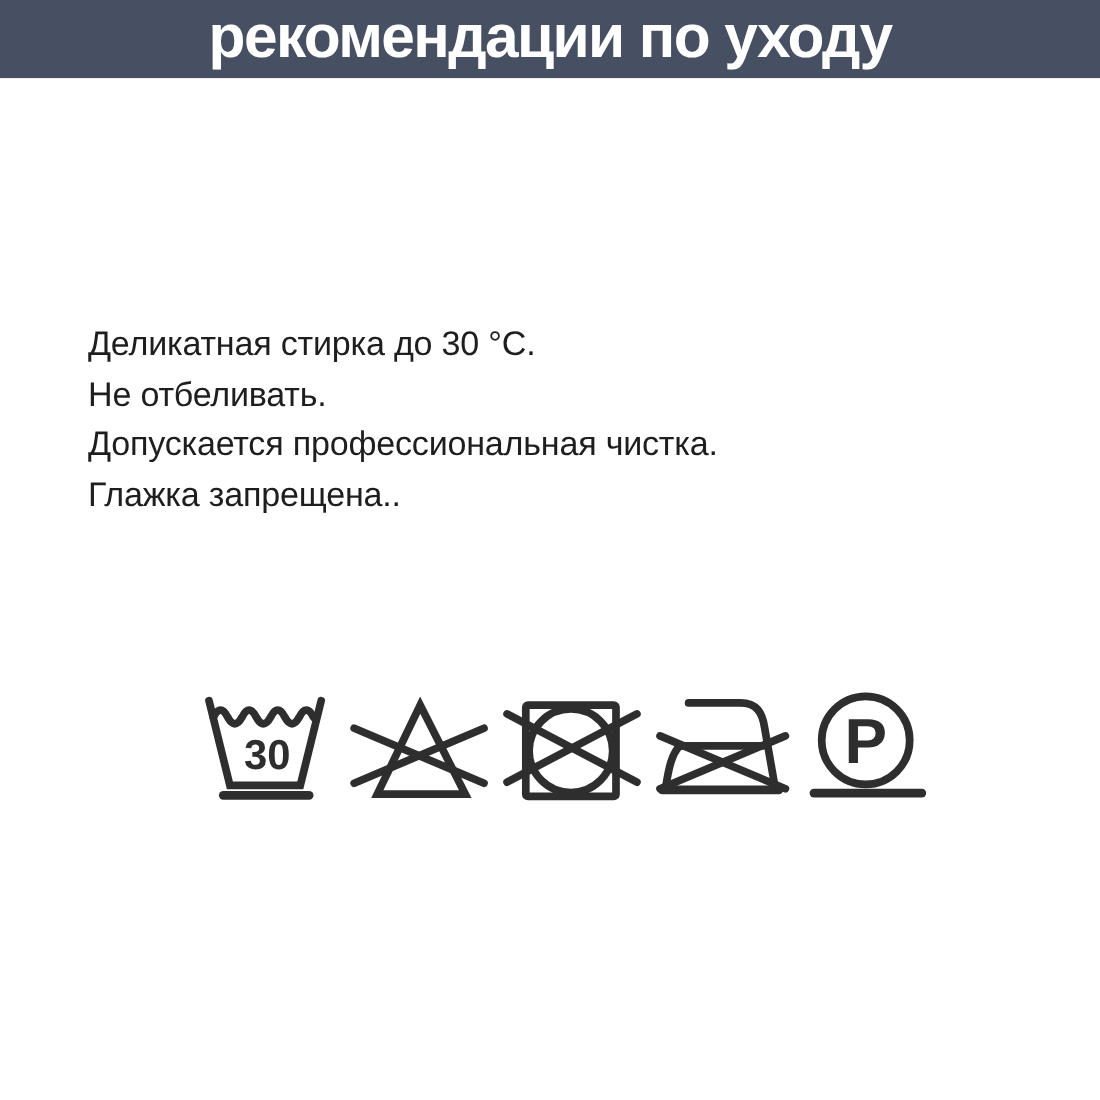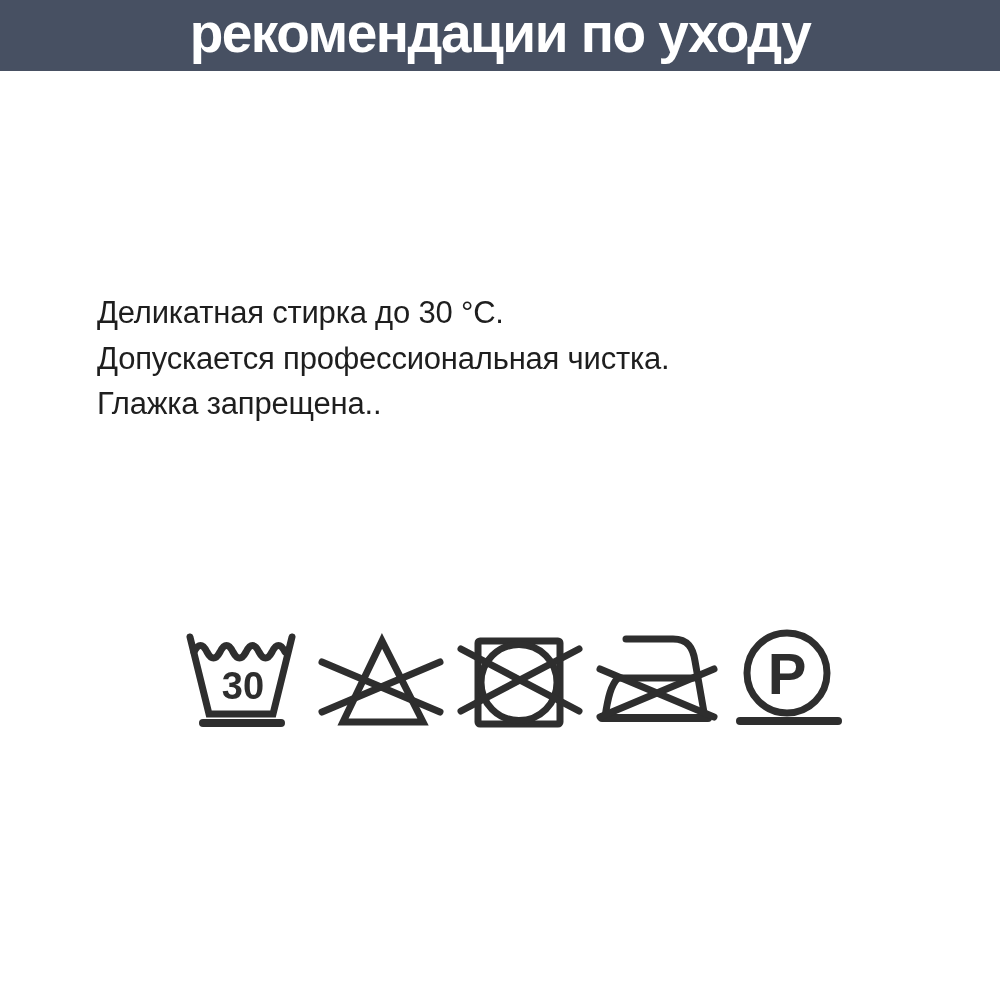--- a/index.html
+++ b/index.html
@@ -27,21 +27,20 @@
     white-space:nowrap;
     line-height:1;
     padding-bottom:4px;
   }
   .instructions{
     position:absolute;left:80px;top:290px;
     color:var(--ink,#1e1e1e);
     font-size:31px;
     line-height:45.5px;
     letter-spacing:-0.2px;
-    margin-left:17px;
   }
   .symbols{position:absolute;left:0;top:16px;width:892px;height:1000px;pointer-events:none;}
   .symbols svg{position:absolute;overflow:visible;}
   .s{
     stroke:var(--stroke,#2e2e2e);
     fill:none;
     stroke-width:7;
     stroke-linecap:round;
   }
   .s.thick{stroke-width:8;}
@@ -55,20 +54,21 @@
 <body>
 
 <div class="page">
 
   <div class="header">
     <div class="header-title">рекомендации по уходу</div>
   </div>
 
   <div class="instructions">
     <div>Деликатная стирка до 30 °C.</div>
+    <div>Не отбеливать.</div>
     <div>Допускается профессиональная чистка.</div>
     <div>Глажка запрещена..</div>
   </div>
 
   <div class="symbols">
 
     <svg style="left:185px;top:616px;" width="112" height="97" viewBox="0 0 112 97">
       <path class="s" d="M 5,5 L 24,82 L 88,82 L 107,5"></path>
       <path class="s" d="M 9,20 q 6.5,-13 13,0 q 6.5,12 13,0 q 6.5,-13 13,0 q 6.5,12 13,0 q 6.5,-13 13,0 q 6.5,12 13,0 q 6.5,-13 13,0"></path>
       <text class="glyph" x="58" y="67" font-size="38" text-anchor="middle">30</text>

